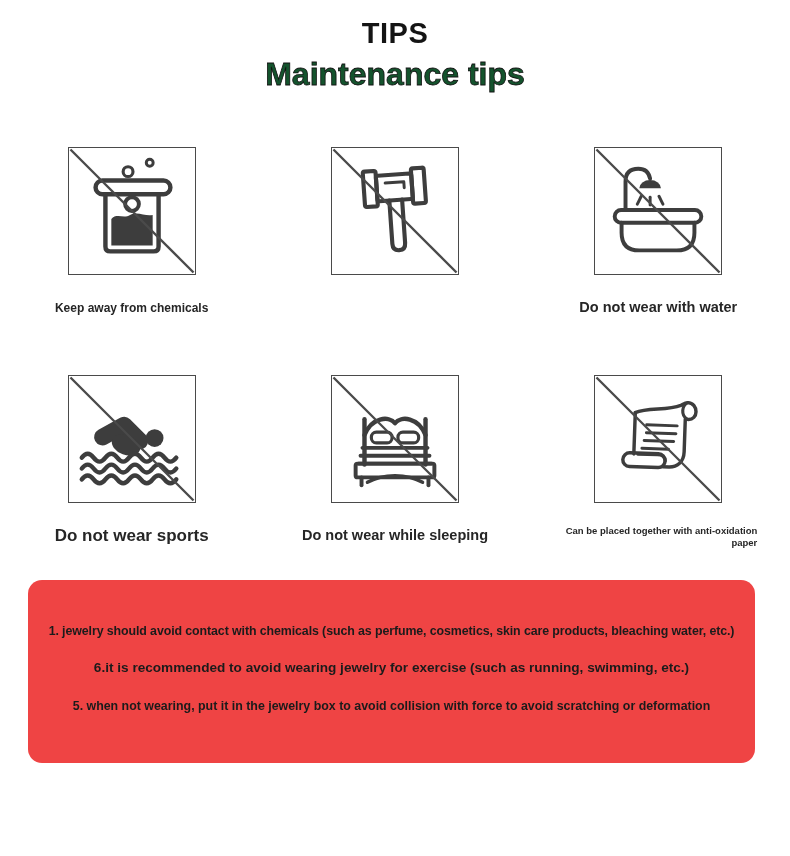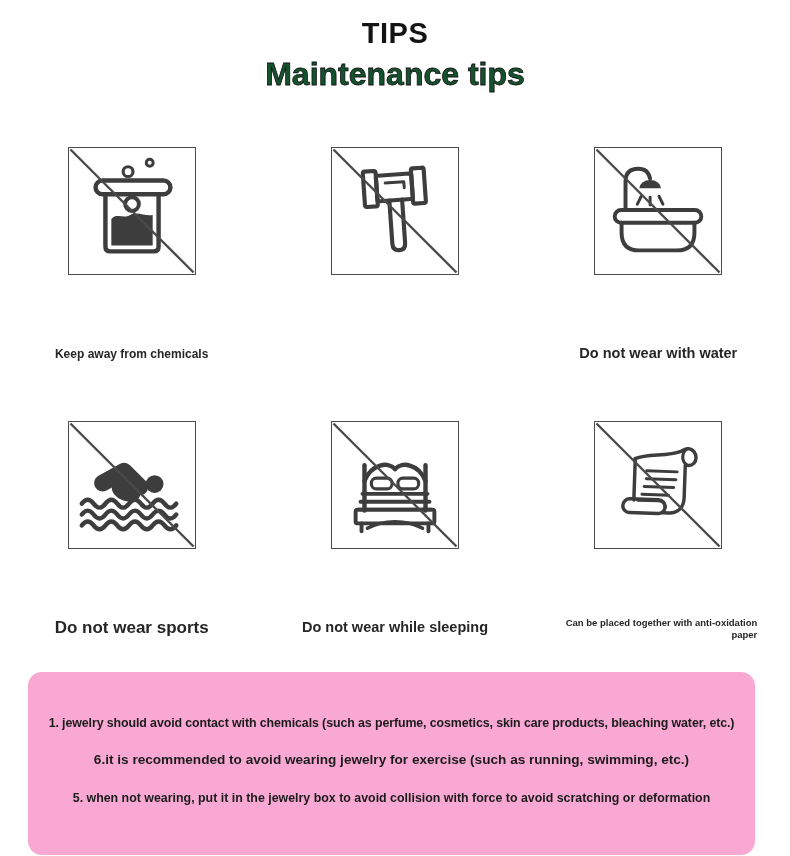--- a/index.html
+++ b/index.html
@@ -9,40 +9,40 @@
     position:relative;
   }
   
   .header{padding-top:18px;text-align:center;}
   .eyebrow{font-size:29px;font-weight:700;letter-spacing:0.5px;color:#141414;line-height:1.1;}
   .title{font-size:32px;font-weight:700;-webkit-text-stroke:0.8px #111;color:#14532d;line-height:1.15;margin-top:6px;}
   
   .grid{margin-top:54px;}
   .grid-row{display:flex;width:790px;}
   .grid-row + .grid-row{margin-top:60px;}
-  .cell{width:33.333%;display:flex;flex-direction:column;align-items:center;gap:46px;}
+  .cell{width:33.333%;display:flex;flex-direction:column;align-items:center;}
   .nobox{
     width:128px;height:128px;border:1.5px solid #4a4a4a;box-sizing:border-box;
     background:#fff;
   }
   .nobox svg{display:block;width:100%;height:100%;}
   .ic{stroke:#3d3d3d;fill:none;stroke-linecap:round;stroke-linejoin:round;}
   .icf{fill:#3d3d3d;stroke:none;}
   .slash{stroke:#4a4a4a;stroke-width:2.4;}
   .caption{white-space:pre-line;text-align:center;color:#262626;font-weight:700;}
   .cap-s  {font-size:12px;  margin-top:26px;}
   .cap-xl {font-size:20px;  margin-top:20px;}
   .cap-m  {font-size:14.5px;margin-top:24px;}
   .cap-l  {font-size:17px;  margin-top:23px;}
   .cap-m2 {font-size:14.5px;margin-top:24px;}
   .cap-xs {font-size:9.5px; margin-top:22px;width:198px;text-align:right;line-height:1.25;}
   
   .notes{
     margin:32px 0 0 28px;width:727px;height:183px;box-sizing:border-box;
-    background:#f9a8d4;border-radius:14px;padding-top:44px;
+    background:#ef4444;border-radius:14px;padding-top:44px;
   }
   .note-line{white-space:nowrap;text-align:center;font-weight:700;color:#1b1b1b;}
   .note-1{font-size:12.4px;letter-spacing:-0.1px;margin-bottom:22px;}
   .note-2{font-size:13.6px;margin-bottom:24px;}
   .note-3{font-size:12.4px;}
 </style>
 </head>
 <body>
 
 <div class="header">

